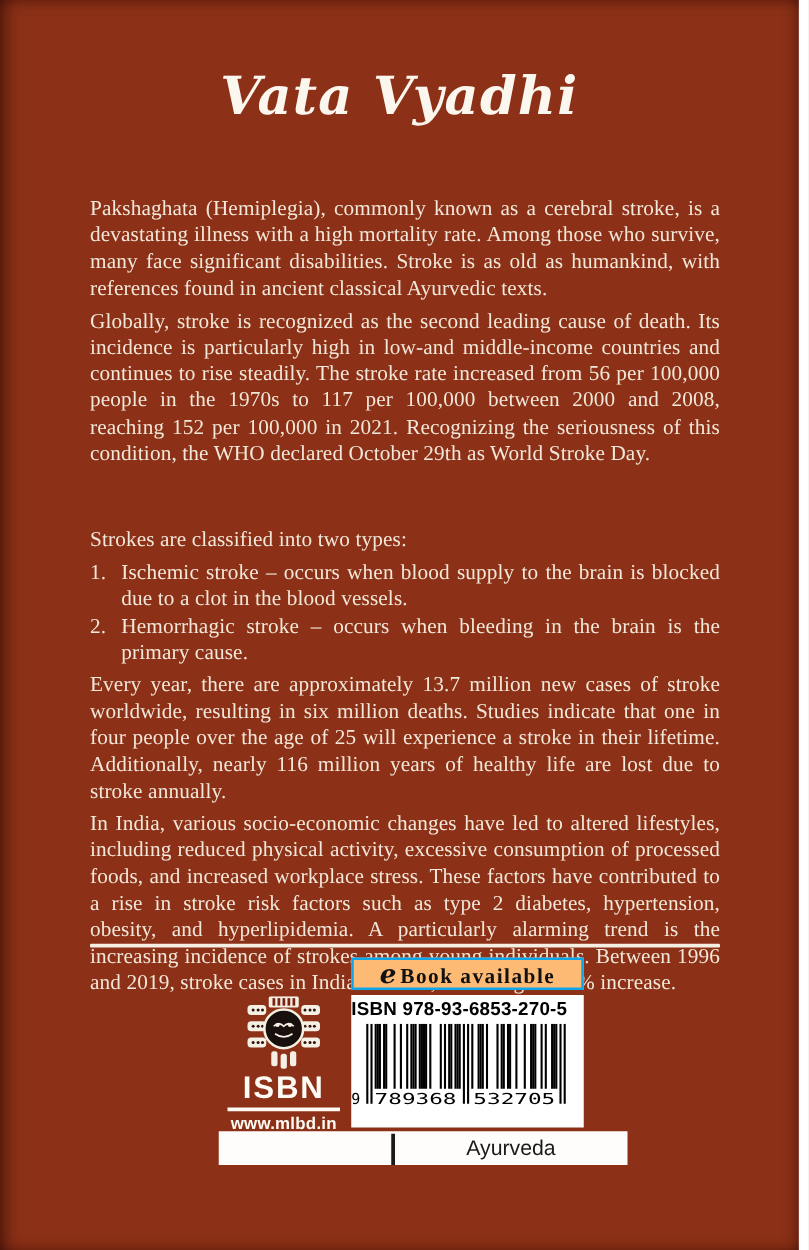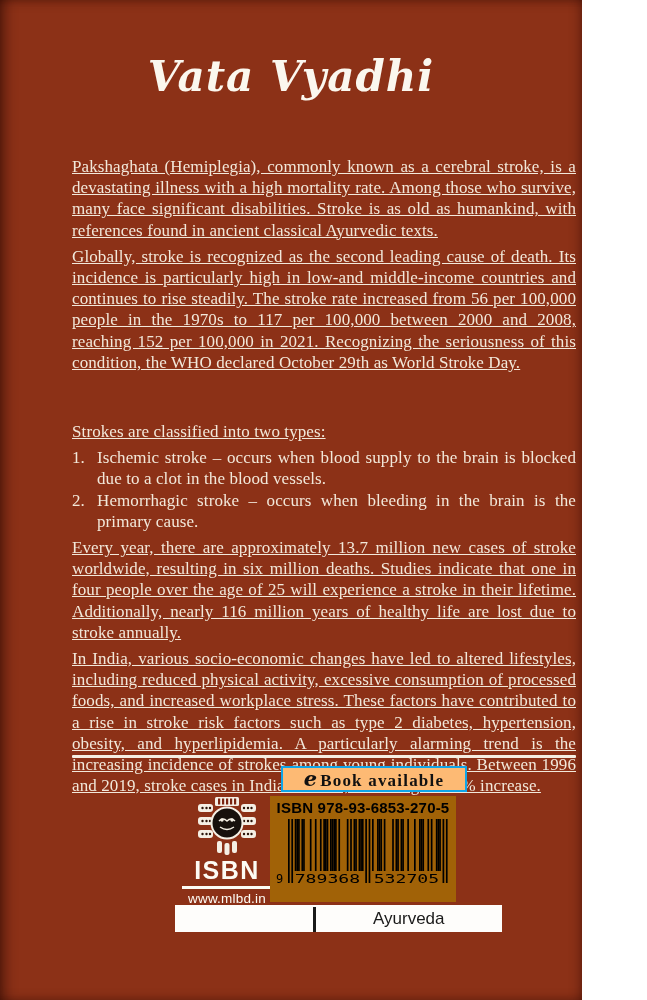--- a/index.html
+++ b/index.html
@@ -1,18 +1,18 @@
 <!DOCTYPE html>
 <html><head>
 <meta charset="utf-8">
 <style>
   html,body{margin:0;padding:0;background:#ffffff;}
   .cover{
     position:relative;
-    width:582px;height:1000px;
+    width:639px;height:1000px;
     background:#8C3117;
     font-family:"Liberation Serif",serif;
     color:#F2E8DA;
     overflow:hidden;
     box-shadow:
       inset 12px 0 14px -9px rgba(30,5,0,.65),
       inset -10px 0 12px -9px rgba(30,5,0,.45),
       inset 0 10px 12px -10px rgba(30,5,0,.40),
       inset 0 -10px 12px -10px rgba(30,5,0,.30);
   }
@@ -29,21 +29,21 @@
     text-align:center;
     font-family:"Liberation Sans",sans-serif;
     font-weight:bold;font-variant:small-caps;
     font-size:21px;line-height:23px;
     color:#FBF7EE;letter-spacing:.5px;
   }
   .body-text{
     position:absolute;top:156px;left:72px;width:504px;
     font-size:17px;line-height:21.2px;letter-spacing:.1px;
   }
-  .body-text p{margin:0 0 5px 0;text-align:justify;text-decoration:underline;}
+  .body-text p{margin:0 0 5px 0;text-align:justify;}
   .body-text .intro{text-align:left;margin-top:48px;}
   .stroke-list{margin:0 0 5px 0;}
   .stroke-item{display:flex;text-align:justify;}
   .stroke-item .num{flex:0 0 25px;}
   .stroke-item .itext{flex:1;text-align:justify;}
   .divider{
     position:absolute;top:755px;left:72px;width:504px;height:3px;
     background:#F5EEE2;border-radius:1px;
   }
   
@@ -52,37 +52,37 @@
     background:#fdba74;border:2px solid #0ea5e9;
     color:#111;text-align:center;
     font-family:"Liberation Serif",serif;
     font-weight:bold;font-size:17px;line-height:22px;letter-spacing:1.2px;
   }
   .ebook-box .e-glyph{
     font-family:"DejaVu Serif",serif;font-style:italic;
     font-size:21px;letter-spacing:0;padding-right:3px;
   }
   .isbn-box{
-    position:absolute;left:270px;top:796px;width:186px;height:106px;
-    background:#a16207;color:#000;text-align:center;
+    position:absolute;left:281px;top:796px;width:186px;height:106px;
+    background:#ffffff;color:#000;text-align:left;
   }
   .isbn-label{
     font-family:"Liberation Sans",sans-serif;font-weight:bold;
     font-size:15px;line-height:20px;padding-top:2px;letter-spacing:.2px;
   }
   .barcode{margin-top:1px;line-height:0;}
   .publisher{
     position:absolute;left:182px;top:797px;width:90px;
     text-align:center;color:#FDFBF4;
     font-family:"Liberation Sans",sans-serif;
   }
   .publisher .emblem{display:block;margin:0 auto;}
   .publisher-name{font-weight:bold;font-size:25px;line-height:27px;letter-spacing:1.5px;}
   .publisher-rule{height:2.5px;background:#FDFBF4;margin:2px 0 2px 0;}
-  .publisher-site{font-weight:normal;font-size:13.5px;line-height:15px;letter-spacing:.2px;}
+  .publisher-site{font-weight:bold;font-size:13.5px;line-height:15px;letter-spacing:.2px;}
   .category-strip{
     position:absolute;left:175px;top:905px;width:295px;height:27px;
     background:#FEFDFB;display:flex;align-items:stretch;padding-left:32px;
   }
   .cat-left{flex:0 0 106px;}
   .cat-divider{flex:0 0 2.5px;background:#1a1a1a;margin-top:2px;}
   .cat-label{
     flex:1;text-align:center;color:#1a1a1a;
     font-family:"Liberation Sans",sans-serif;
     font-size:17px;line-height:27px;

